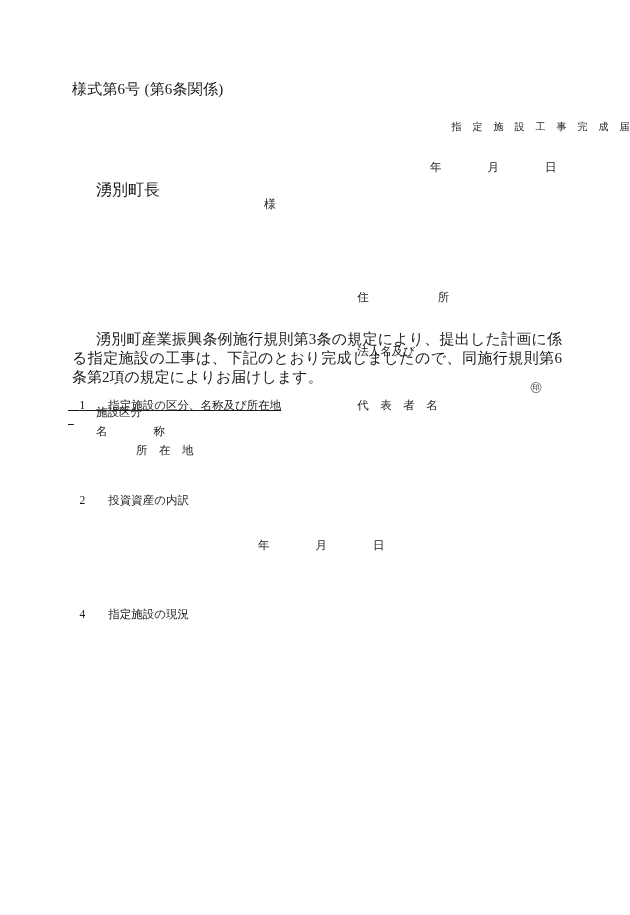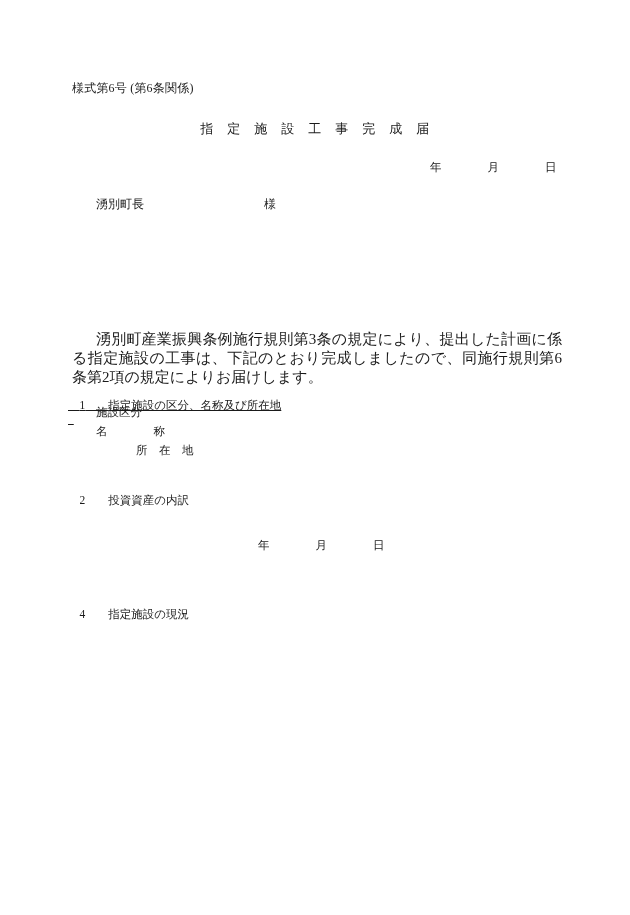--- a/index.html
+++ b/index.html
@@ -20,41 +20,41 @@
     position: relative;
     width: 630px;
     height: 915px;
     box-sizing: border-box;
   }
   .abs { position: absolute; white-space: pre; }
 
   .form-no {
     left: 72px;
     top: 80px;
-    font-size: 12px;
+    font-size: 15px;
     letter-spacing: 0.2px;
   }
   .doc-title {
     left: 0;
     right: 0;
     top: 120px;
-    text-align: center;
-    font-size: 13px;
+    text-align: right;
+    font-size: 10px;
     letter-spacing: 0.5px;
   }
   .date-line {
     left: 430px;
     top: 160px;
     font-size: 11.5px;
   }
 
   .addressee {
     left: 96px;
-    top: 196px;
-    font-size: 12px;
+    top: 180px;
+    font-size: 16px;
   }
   .addressee-sama {
     left: 264px;
     top: 196px;
     font-size: 12px;
   }
 
   .sender-block {
     left: 340px;
     top: 234px;
@@ -100,20 +100,32 @@
   <div class="abs form-no">様式第6号 (第6条関係)</div>
 
   <div class="abs doc-title">指　定　施　設　工　事　完　成　届</div>
 
   <div class="abs date-line">年　　　　月　　　　日</div>
 
   <div class="abs addressee">湧別町長</div>
 
   <div class="abs addressee-sama">様</div>
 
+  <div class="abs sender-block">
+    <div class="sender-row">
+      <span>住　　　　　　所</span>
+    </div>
+    <div class="sender-row">
+      <span>法人名及び</span>
+    </div>
+    <div class="sender-row">
+      <span>代　表　者　名</span>
+      <span class="seal-mark">㊞</span>
+    </div>
+  </div>
 
   <div class="abs body-para">湧別町産業振興条例施行規則第3条の規定により、提出した計画に係る指定施設の工事は、下記のとおり完成しましたので、同施行規則第6条第2項の規定によりお届けします。</div>
 
   <div class="abs item item-1">
     <span>1</span><span>　　</span><span>指定施設の区分、名称及び所在地</span>
   </div>
   <div class="abs item item-1-sub1">施設区分</div>
   <div class="abs item item-1-sub2">名　　　　称</div>
   <div class="abs item item-1-sub3">所　在　地</div>
 

